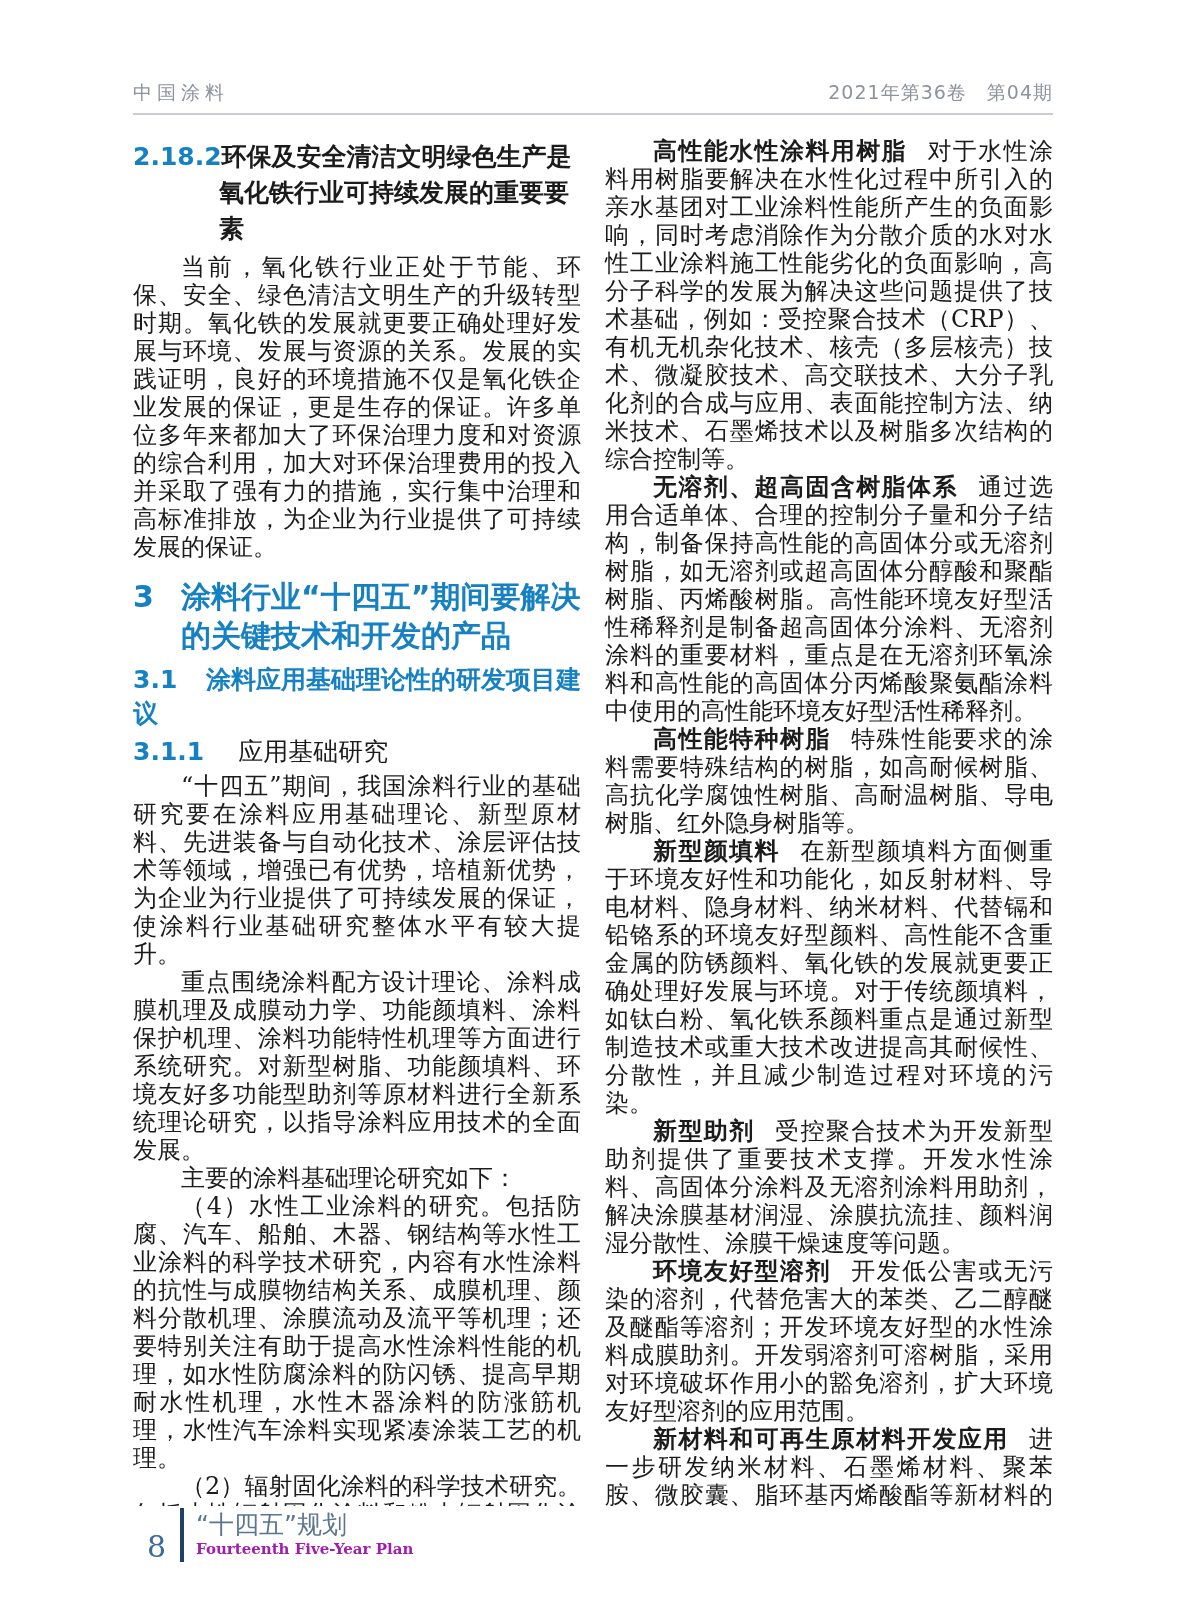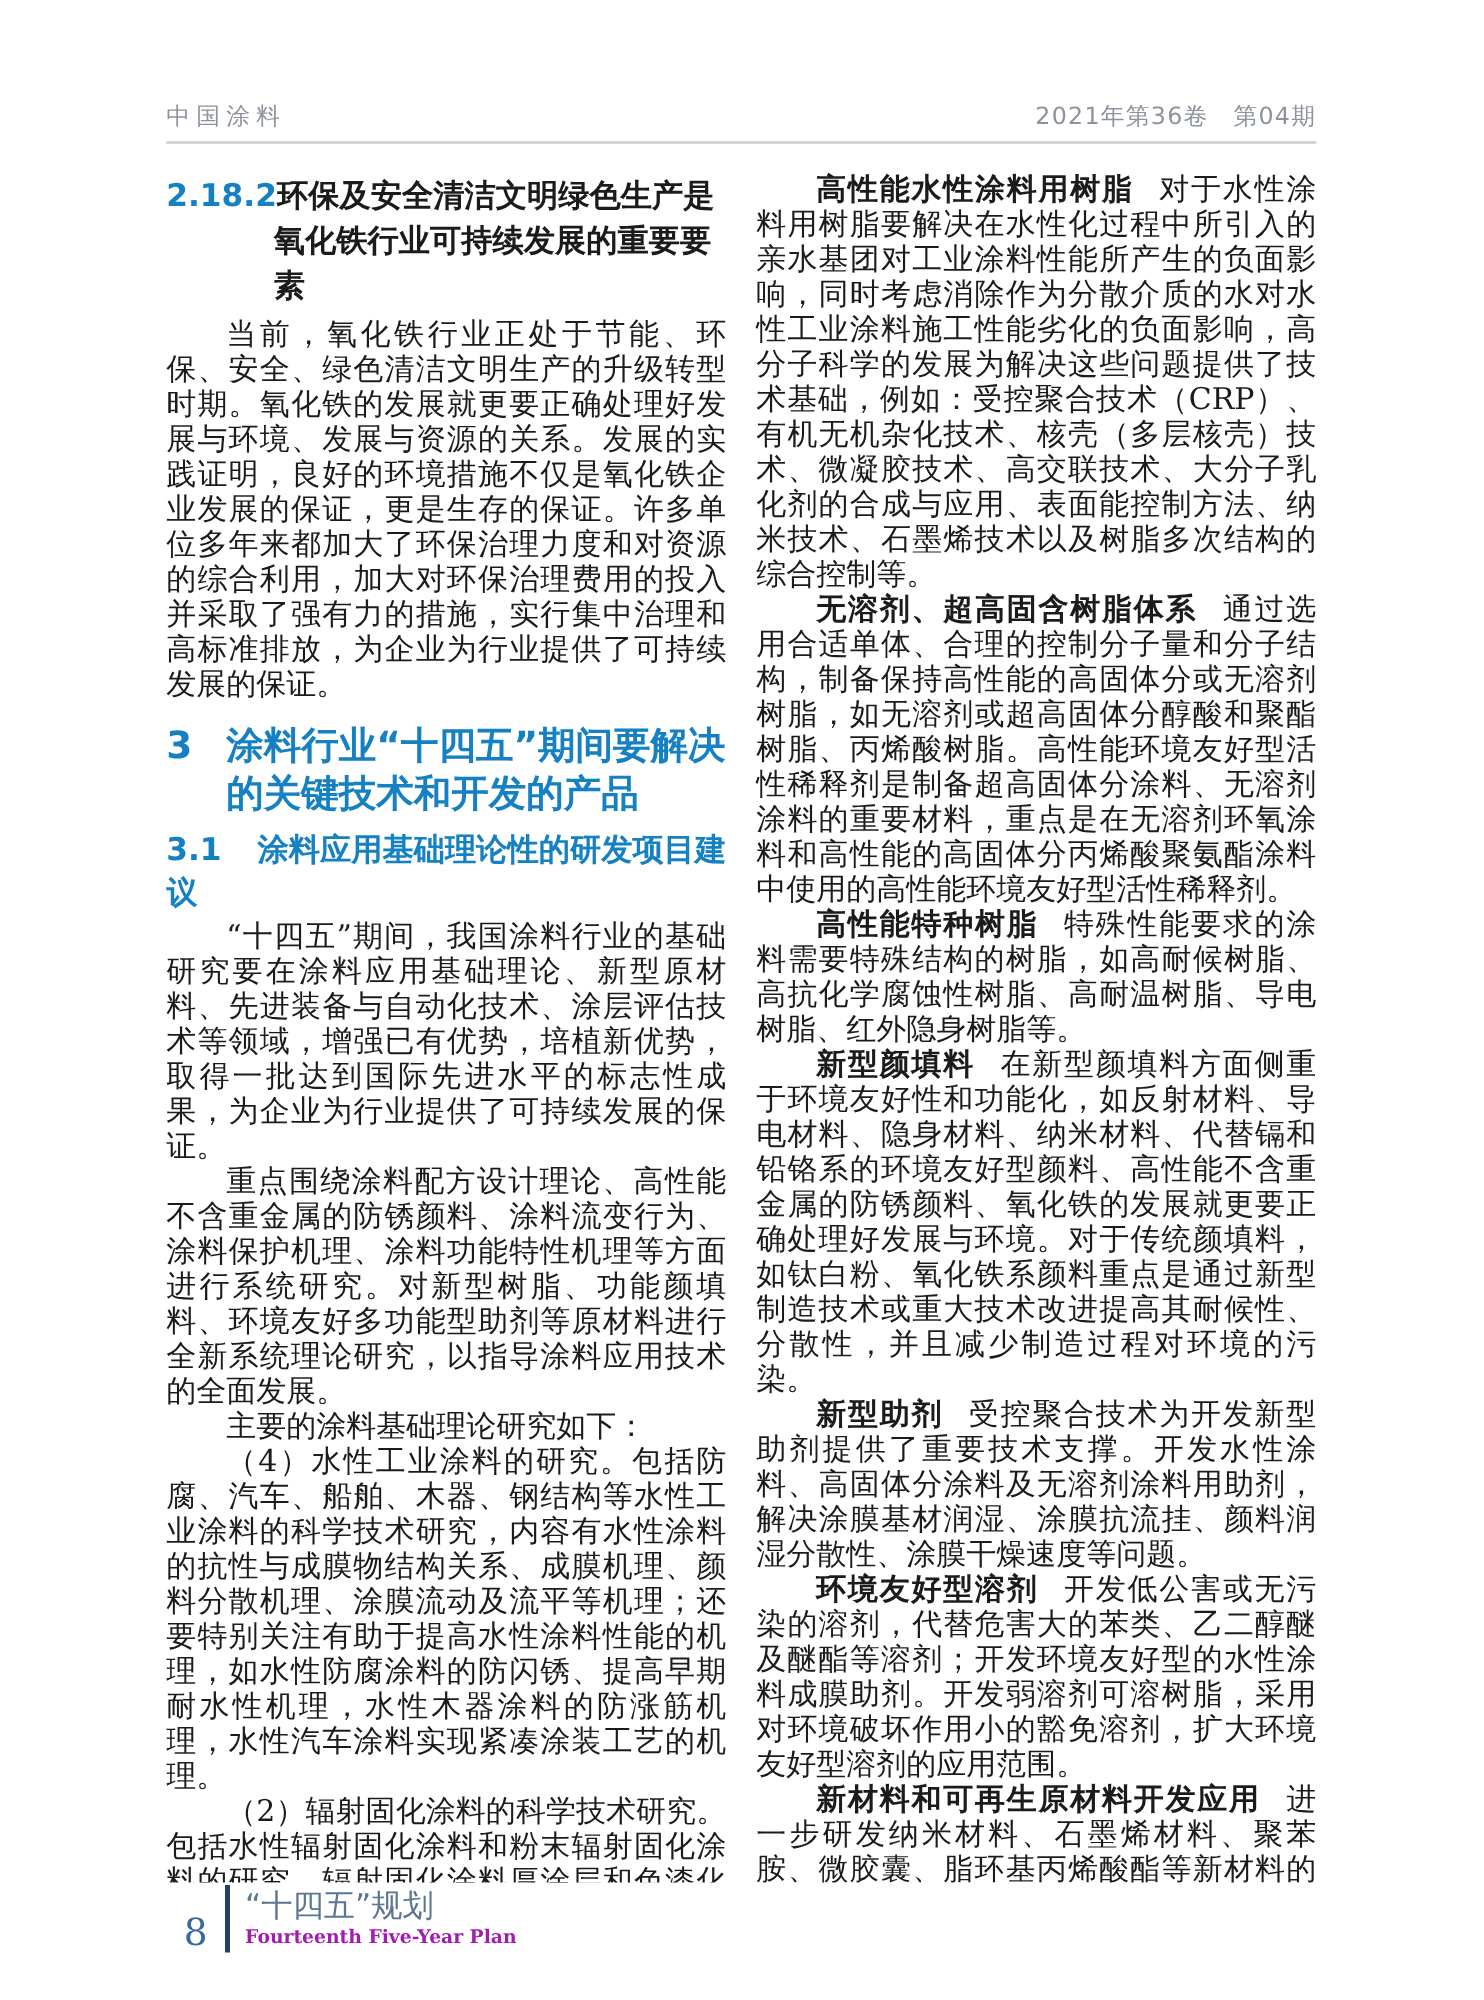--- a/index.html
+++ b/index.html
@@ -135,23 +135,27 @@
       <h1 class="h-sec1">
         <span class="num">3</span>
         <span>涂料行业“十四五”期间要解决的关键技术和开发的产品</span>
       </h1>
 
       <h2 class="h-sec2">
         <span class="num">3.1</span>
         <span>涂料应用基础理论性的研发项目建议</span>
       </h2>
 
+      <h3 class="h-sec3">
+        <span class="num">3.1.1</span>
+        <span>应用基础研究</span>
+      </h3>
 
-      <p class="para">“十四五”期间，我国涂料行业的基础研究要在涂料应用基础理论、新型原材料、先进装备与自动化技术、涂层评估技术等领域，增强已有优势，培植新优势，取得一批达到国际先进水平的标志性成果，为企业为行业提供了可持续发展的保证。</p>
-      <p class="para">重点围绕涂料配方设计理论、高性能不含重金属的防锈颜料、涂料流变行为、涂料保护机理、涂料功能特性机理等方面进行系统研究。对新型树脂、功能颜填料、环境友好多功能型助剂等原材料进行全新系统理论研究，以指导涂料应用技术的全面发展。</p>
+      <p class="para">“十四五”期间，我国涂料行业的基础研究要在涂料应用基础理论、新型原材料、先进装备与自动化技术、涂层评估技术等领域，增强已有优势，培植新优势，为企业为行业提供了可持续发展的保证，使涂料行业基础研究整体水平有较大提升。</p>
+      <p class="para">重点围绕涂料配方设计理论、涂料成膜机理及成膜动力学、功能颜填料、涂料保护机理、涂料功能特性机理等方面进行系统研究。对新型树脂、功能颜填料、环境友好多功能型助剂等原材料进行全新系统理论研究，以指导涂料应用技术的全面发展。</p>
       <p class="para">主要的涂料基础理论研究如下：</p>
 
       <p class="para">（4）水性工业涂料的研究。包括防腐、汽车、船舶、木器、钢结构等水性工业涂料的科学技术研究，内容有水性涂料的抗性与成膜物结构关系、成膜机理、颜料分散机理、涂膜流动及流平等机理；还要特别关注有助于提高水性涂料性能的机理，如水性防腐涂料的防闪锈、提高早期耐水性机理，水性木器涂料的防涨筋机理，水性汽车涂料实现紧凑涂装工艺的机理。</p>
       <p class="para">（2）辐射固化涂料的科学技术研究。包括水性辐射固化涂料和粉末辐射固化涂料的研究，辐射固化涂料厚涂层和色漆化新固化机理研究。</p>
 
     </section>
 
     <section class="col">
       <p class="para">
         <span class="runin">高性能水性涂料用树脂</span><span>对于水性涂料用树脂要解决在水性化过程中所引入的亲水基团对工业涂料性能所产生的负面影响，同时考虑消除作为分散介质的水对水性工业涂料施工性能劣化的负面影响，高分子科学的发展为解决这些问题提供了技术基础，例如：受控聚合技术（CRP）、有机无机杂化技术、核壳（多层核壳）技术、微凝胶技术、高交联技术、大分子乳化剂的合成与应用、表面能控制方法、纳米技术、石墨烯技术以及树脂多次结构的综合控制等。</span>

